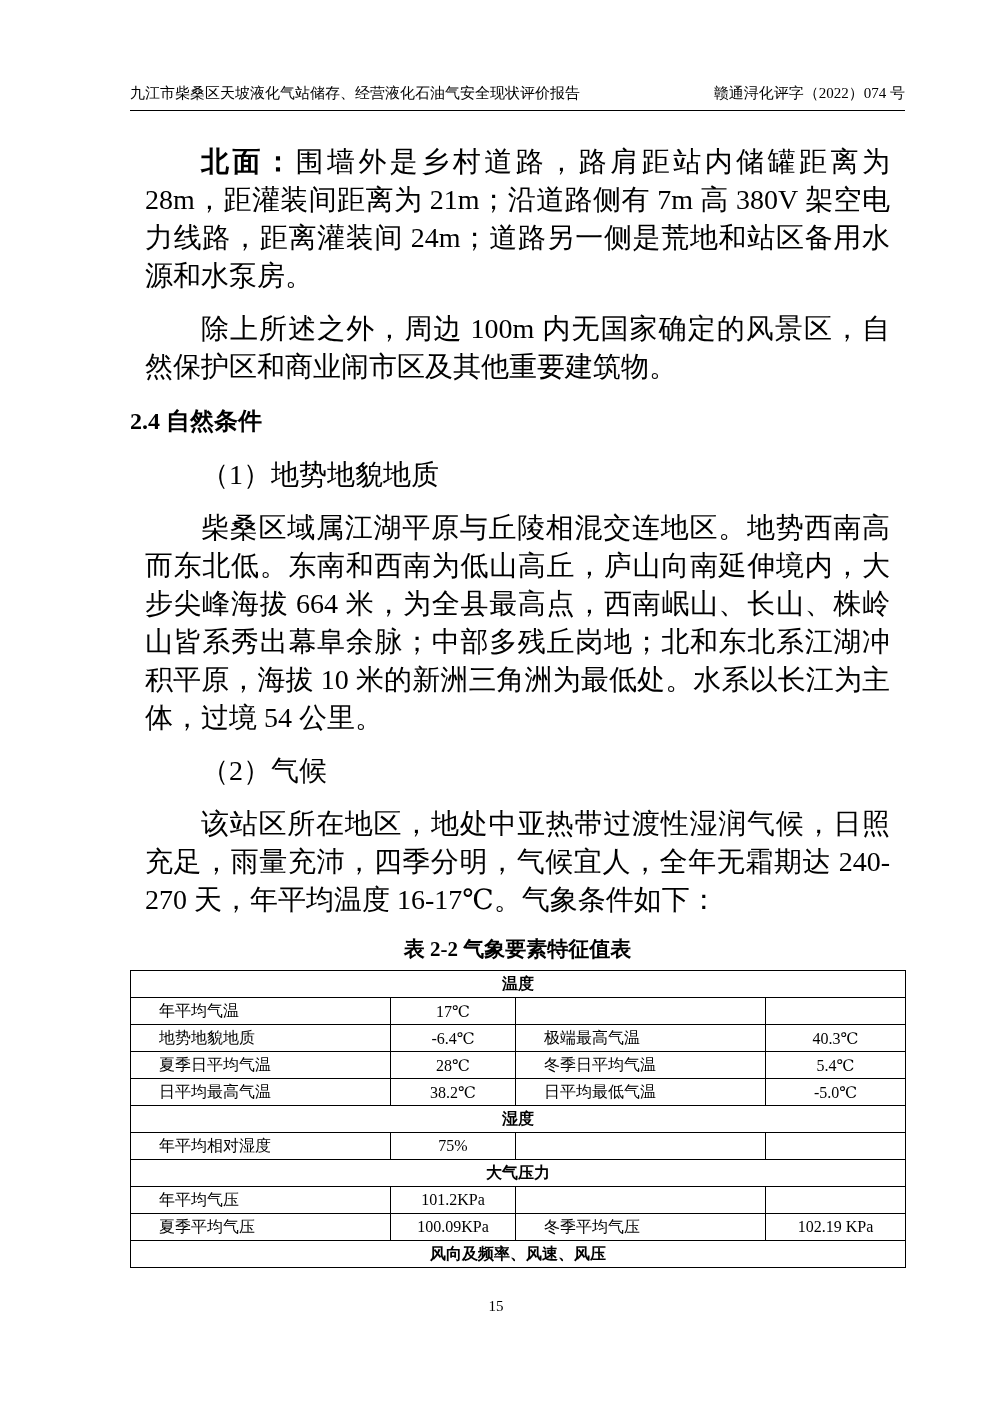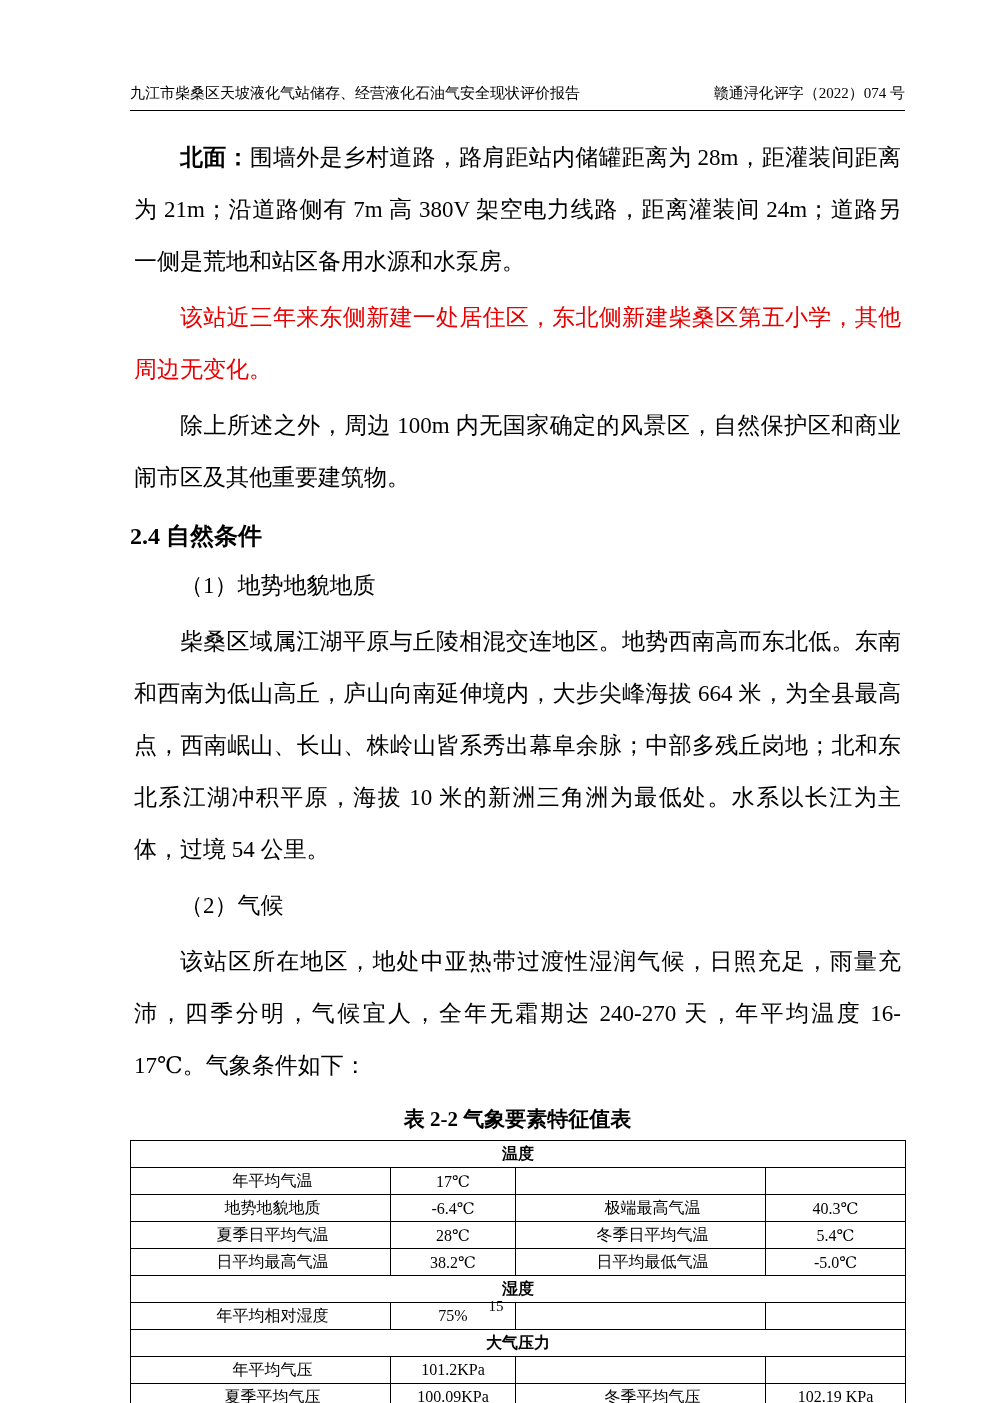--- a/index.html
+++ b/index.html
@@ -26,23 +26,23 @@
     font-size: 15px;
     white-space: nowrap;
   }
   .content {
     position: absolute;
     top: 128px;
     left: 130px;
     width: 775px;
   }
   .para {
-    margin: 4px;
-    font-size: 23px;
-    line-height: 52px;
+    margin: 15px;
+    font-size: 28px;
+    line-height: 38px;
     text-align: justify;
     text-indent: 2em;
   }
   .para .lead { font-weight: bold; }
   .para.red { color: #e60000; }
   .section-heading {
     margin: 12px 0 0 0;
     font-size: 24px;
     font-weight: bold;
     line-height: 40px;
@@ -67,21 +67,21 @@
     border: 1px solid #000;
     height: 26px;
     padding: 0 4px;
     overflow: hidden;
     white-space: nowrap;
   }
   table.weather td.section-cell {
     text-align: center;
     font-weight: bold;
   }
-  table.weather td.c0, table.weather td.c2 { text-align: center; padding-left: 28px; margin-top: 8px; }
+  table.weather td.c0, table.weather td.c2 { text-align: left; padding-left: 28px; margin-top: 8px; }
   table.weather td.c1, table.weather td.c3 { text-align: center; }
   .footer {
     position: absolute;
     bottom: 88px;
     left: 0;
     width: 100%;
     text-align: center;
     font-size: 15px;
   }
 </style>
@@ -93,21 +93,20 @@
   <div class="header">
     <span>九江市柴桑区天坡液化气站储存、经营液化石油气安全现状评价报告</span>
     <span>赣通浔化评字（2022）074 号</span>
   </div>
 
   <div class="content">
 
     <p class="para"><span class="lead">北面：</span><span>围墙外是乡村道路，路肩距站内储罐距离为 28m，距灌装间距离为 21m；沿道路侧有 7m 高 380V 架空电力线路，距离灌装间 24m；道路另一侧是荒地和站区备用水源和水泵房。</span></p>
 
 
-    <p class="para red"><span>该站近三年来东侧新建一处居住区，东北侧新建柴桑区第五小学，其他周边无变化。</span></p>
 
     <p class="para"><span>除上所述之外，周边 100m 内无国家确定的风景区，自然保护区和商业闹市区及其他重要建筑物。</span></p>
 
     <h2 class="section-heading">2.4 自然条件</h2>
 
     <p class="para"><span>（1）地势地貌地质</span></p>
 
     <p class="para"><span>柴桑区域属江湖平原与丘陵相混交连地区。地势西南高而东北低。东南和西南为低山高丘，庐山向南延伸境内，大步尖峰海拔 664 米，为全县最高点，西南岷山、长山、株岭山皆系秀出幕阜余脉；中部多残丘岗地；北和东北系江湖冲积平原，海拔 10 米的新洲三角洲为最低处。水系以长江为主体，过境 54 公里。</span></p>
 
     <p class="para"><span>（2）气候</span></p>

